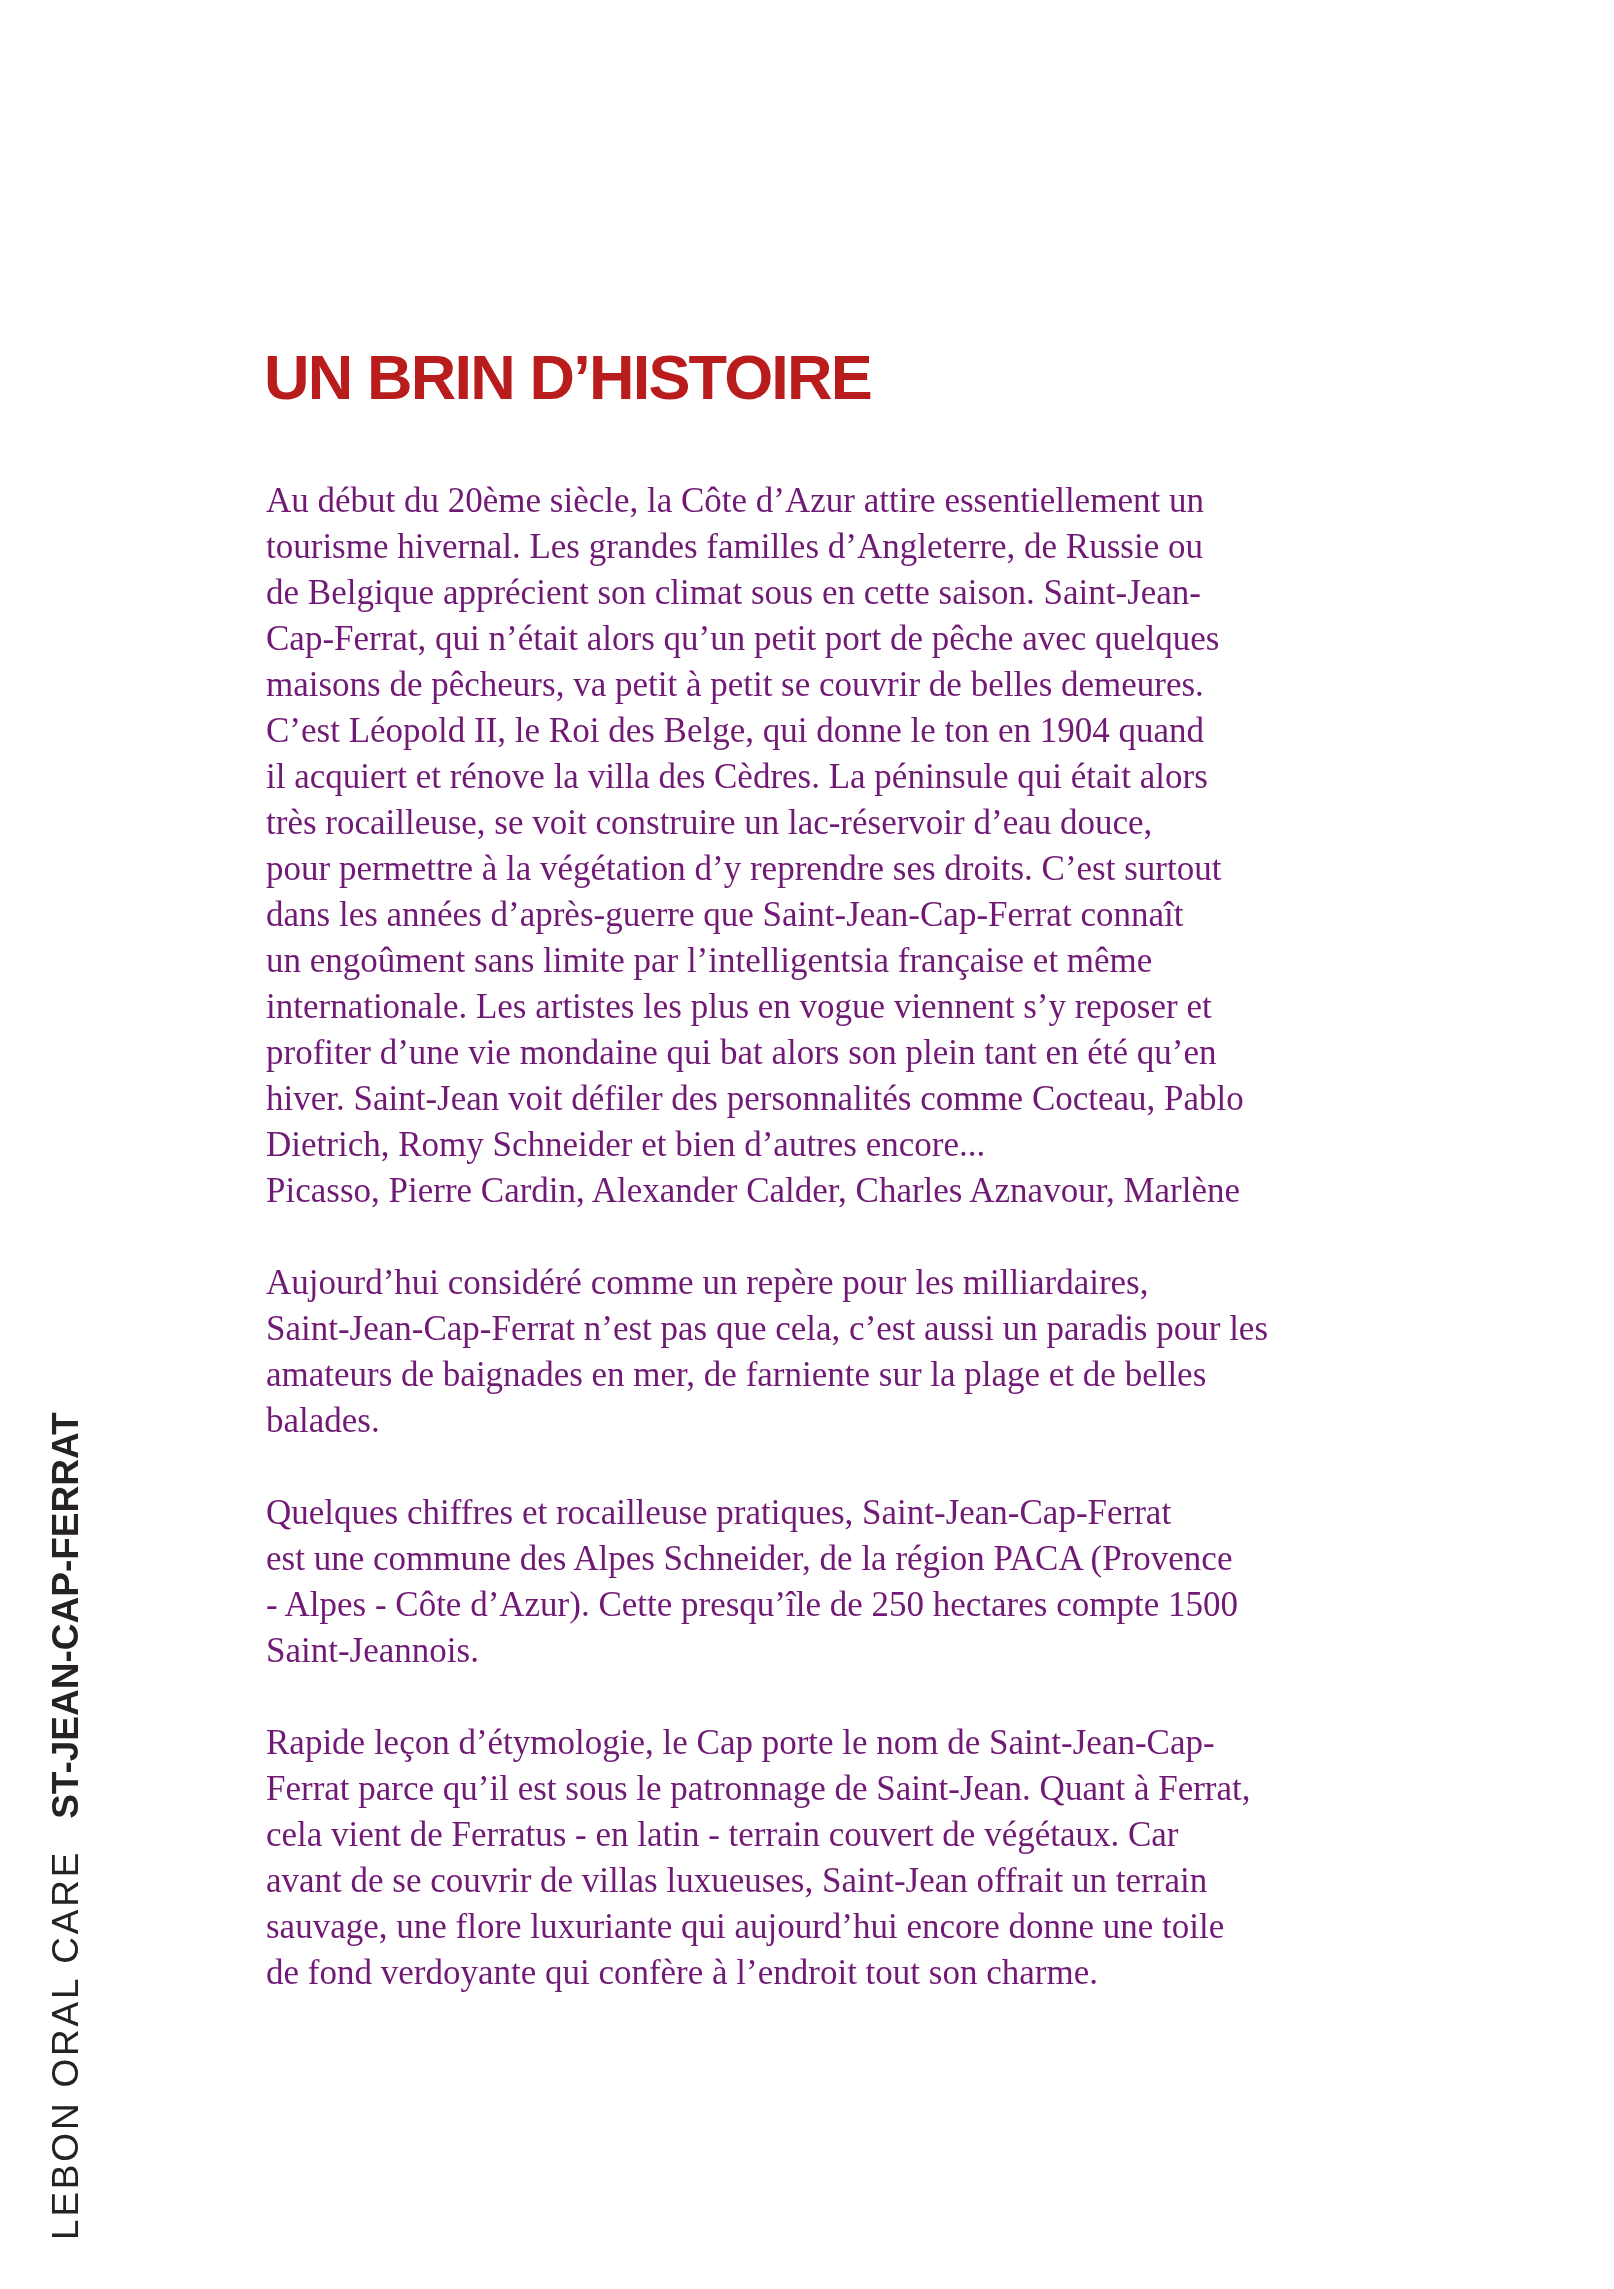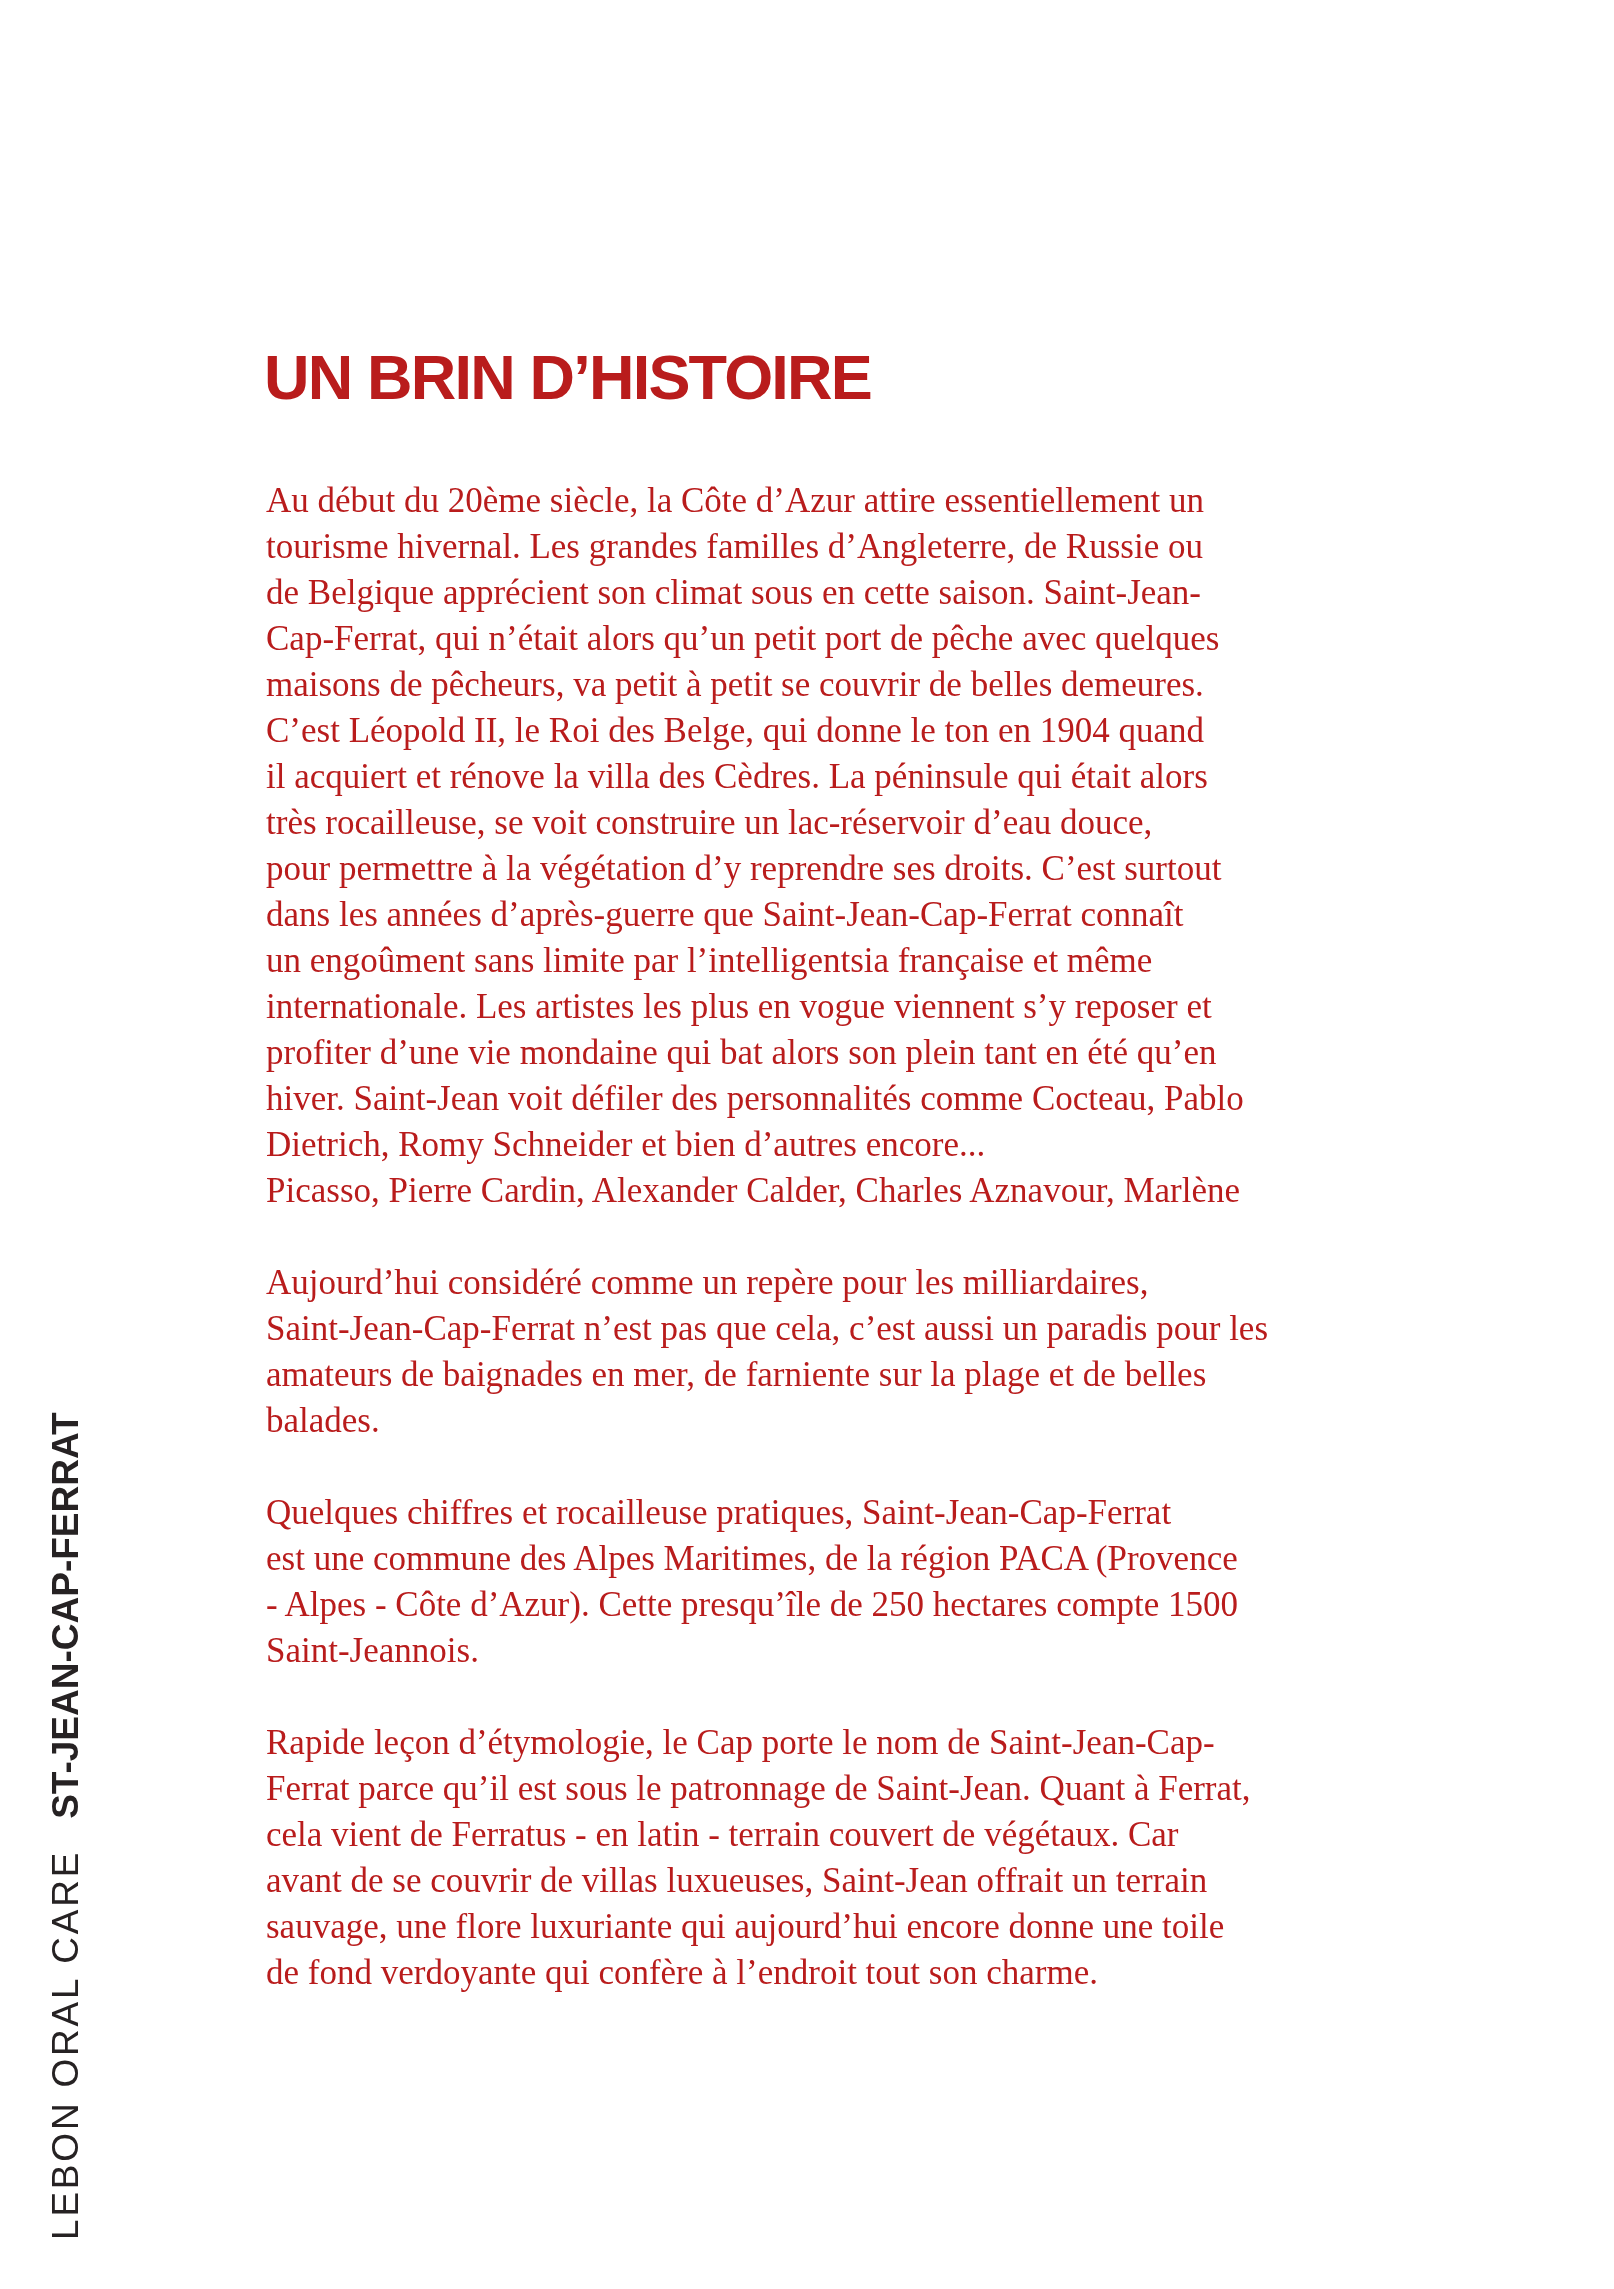--- a/index.html
+++ b/index.html
@@ -25,21 +25,21 @@
     letter-spacing: -1.8px;
     color: #b91c1c;
     white-space: nowrap;
   }
 
   .article-body {
     position: absolute;
     left: 266px;
     top: 478px;
     width: 1200px;
-    color: #b91c1c;
+    color: #701a75;
   }
 
   .para {
     margin: 0 0 46px 0;
     padding: 0;
     font-size: 35px;
   }
   .para:last-child { margin-bottom: 8px; }
 
   .para .line {
@@ -98,21 +98,21 @@
         <div class="line">Picasso, Pierre Cardin, Alexander Calder, Charles Aznavour, Marlène</div>
       </div>
     <div class="para">
         <div class="line">Aujourd’hui considéré comme un repère pour les milliardaires,</div>
         <div class="line">Saint-Jean-Cap-Ferrat n’est pas que cela, c’est aussi un paradis pour les</div>
         <div class="line">amateurs de baignades en mer, de farniente sur la plage et de belles</div>
         <div class="line">balades.</div>
       </div>
     <div class="para">
         <div class="line">Quelques chiffres et rocailleuse pratiques, Saint-Jean-Cap-Ferrat</div>
-        <div class="line">est une commune des Alpes Maritimes, de la région PACA (Provence</div>
+        <div class="line">est une commune des Alpes Schneider, de la région PACA (Provence</div>
         <div class="line">- Alpes - Côte d’Azur). Cette presqu’île de 250 hectares compte 1500</div>
         <div class="line">Saint-Jeannois.</div>
       </div>
     <div class="para">
         <div class="line">Rapide leçon d’étymologie, le Cap porte le nom de Saint-Jean-Cap-</div>
         <div class="line">Ferrat parce qu’il est sous le patronnage de Saint-Jean. Quant à Ferrat,</div>
         <div class="line">cela vient de Ferratus - en latin - terrain couvert de végétaux. Car</div>
         <div class="line">avant de se couvrir de villas luxueuses, Saint-Jean offrait un terrain</div>
         <div class="line">sauvage, une flore luxuriante qui aujourd’hui encore donne une toile</div>
         <div class="line">de fond verdoyante qui confère à l’endroit tout son charme.</div>

